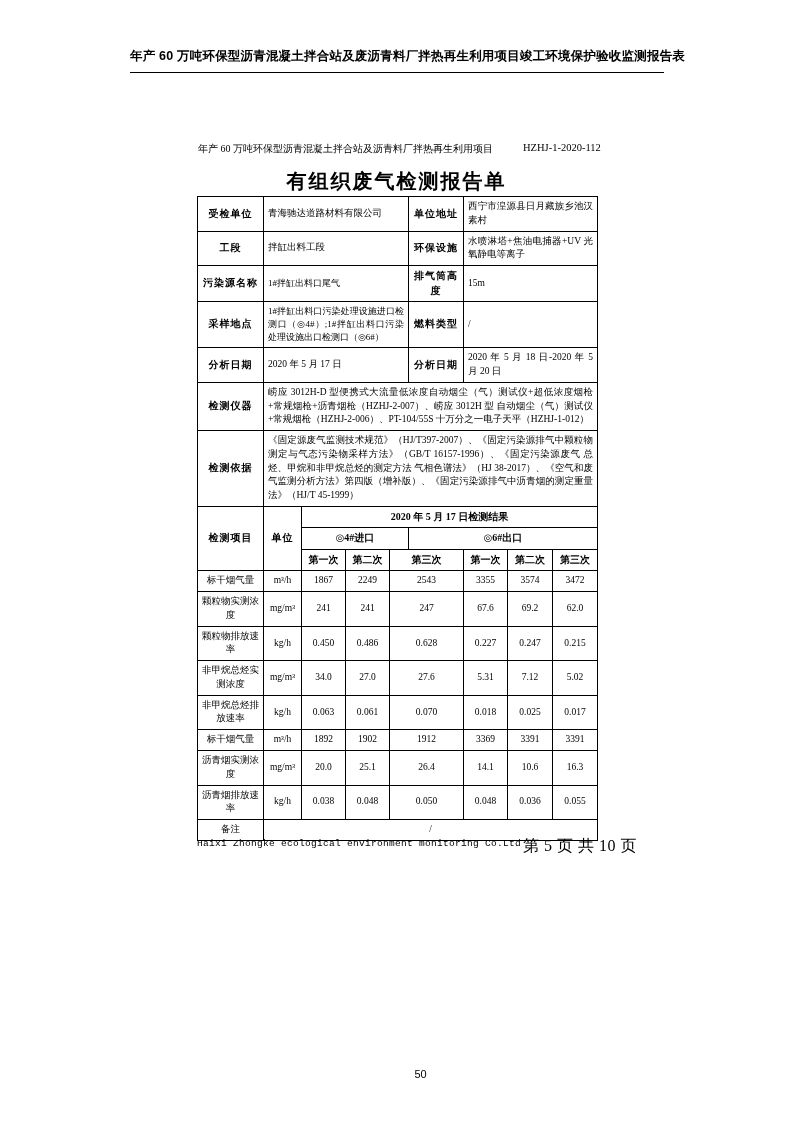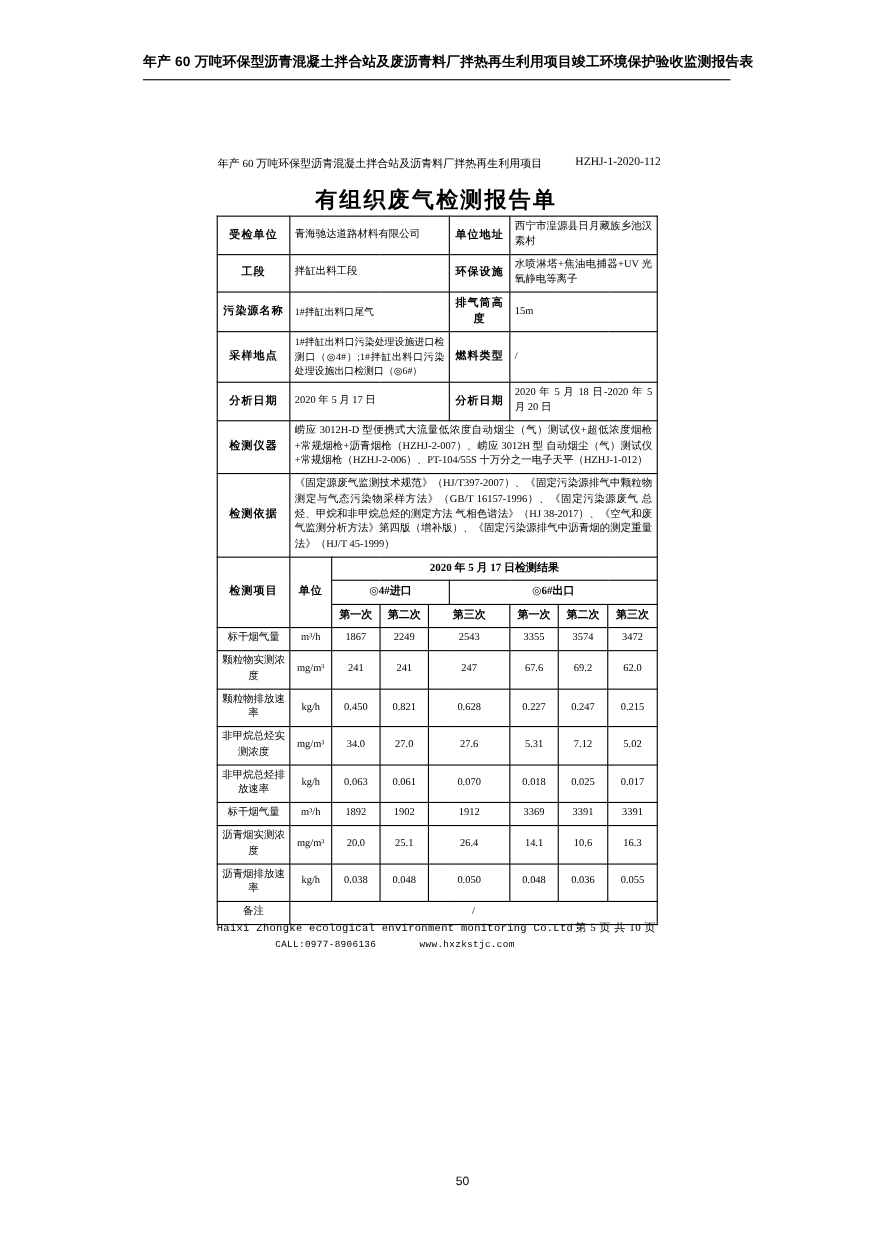--- a/index.html
+++ b/index.html
@@ -114,33 +114,32 @@
     font-size: 9.5px;
   }
   .footer-left {
     position: absolute;
     top: 836px;
     left: 197px;
     font-family: "Liberation Mono", "DejaVu Sans Mono", monospace;
     font-size: 9.5px;
     line-height: 1.7;
     letter-spacing: 0.3px;
-    text-align: center;
   }
   .footer-left .line2 {
     font-size: 8.5px;
   }
   .footer-left .url {
     margin-left: 34px;
   }
   .footer-right {
     position: absolute;
     top: 836px;
     left: 523px;
-    font-size: 10px;
+    font-size: 16px;
     letter-spacing: 0.5px;
   }
   .page-number {
     position: absolute;
     top: 1068px;
     left: 0;
     width: 793px;
     text-align: center;
     font-size: 11px;
     font-family: "Liberation Sans", sans-serif;
@@ -247,21 +246,21 @@
         <td class="num">241</td>
         <td class="num" colspan="2">247</td>
         <td class="num">67.6</td>
         <td class="num">69.2</td>
         <td class="num">62.0</td>
       </tr>
       <tr>
         <td class="rowlabel">颗粒物排放速率</td>
         <td class="unit">kg/h</td>
         <td class="num">0.450</td>
-        <td class="num">0.821</td>
+        <td class="num">0.486</td>
         <td class="num" colspan="2">0.628</td>
         <td class="num">0.227</td>
         <td class="num">0.247</td>
         <td class="num">0.215</td>
       </tr>
       <tr>
         <td class="rowlabel">非甲烷总烃实测浓度</td>
         <td class="unit">mg/m³</td>
         <td class="num">34.0</td>
         <td class="num">27.0</td>
@@ -312,23 +311,19 @@
       </tr>
       <tr>
         <td class="rowlabel">备注</td>
         <td class="num" colspan="8">/</td>
       </tr>
     </tbody>
   </table>
 
   <div class="footer-left">
     <div>Haixi Zhongke ecological environment monitoring Co.Ltd</div>
-    <div class="line2">
-      <span>CALL:0977-8906136</span>
-      <span class="url">www.hxzkstjc.com</span>
-    </div>
   </div>
 
   <div class="footer-right">第 5 页 共 10 页</div>
 
   <div class="page-number">50</div>
 
 </div>
 
 </body></html>

